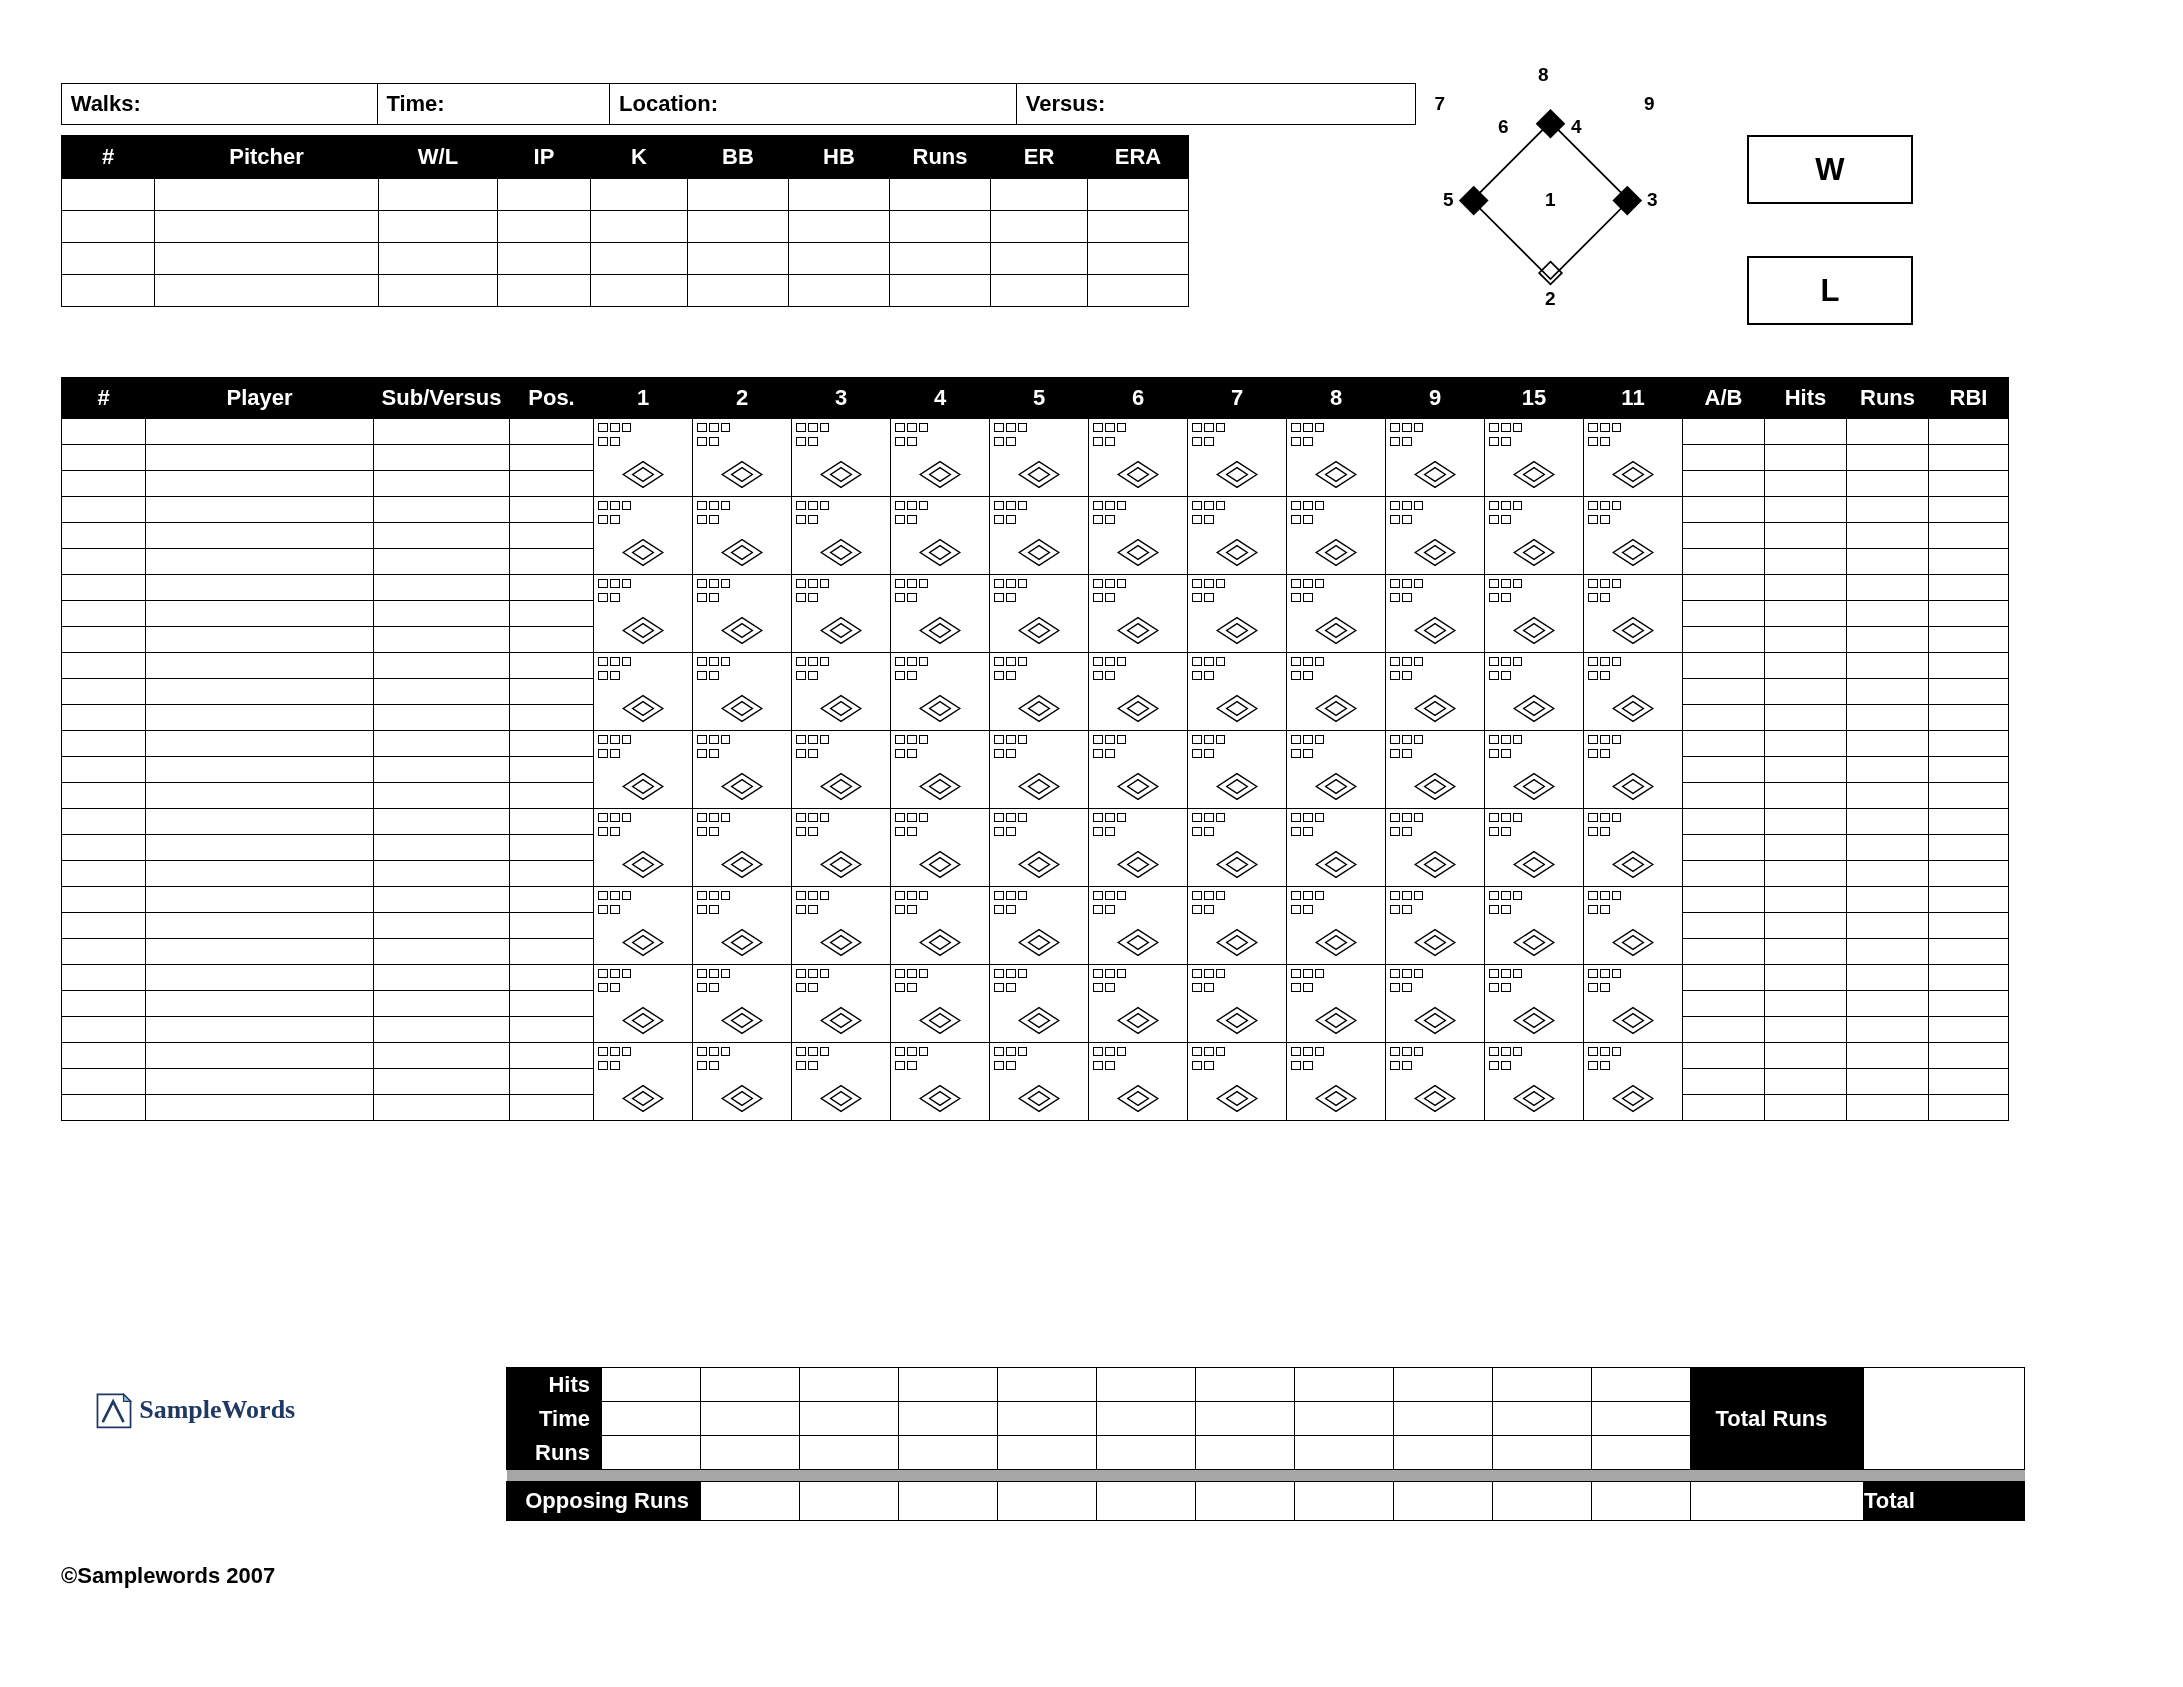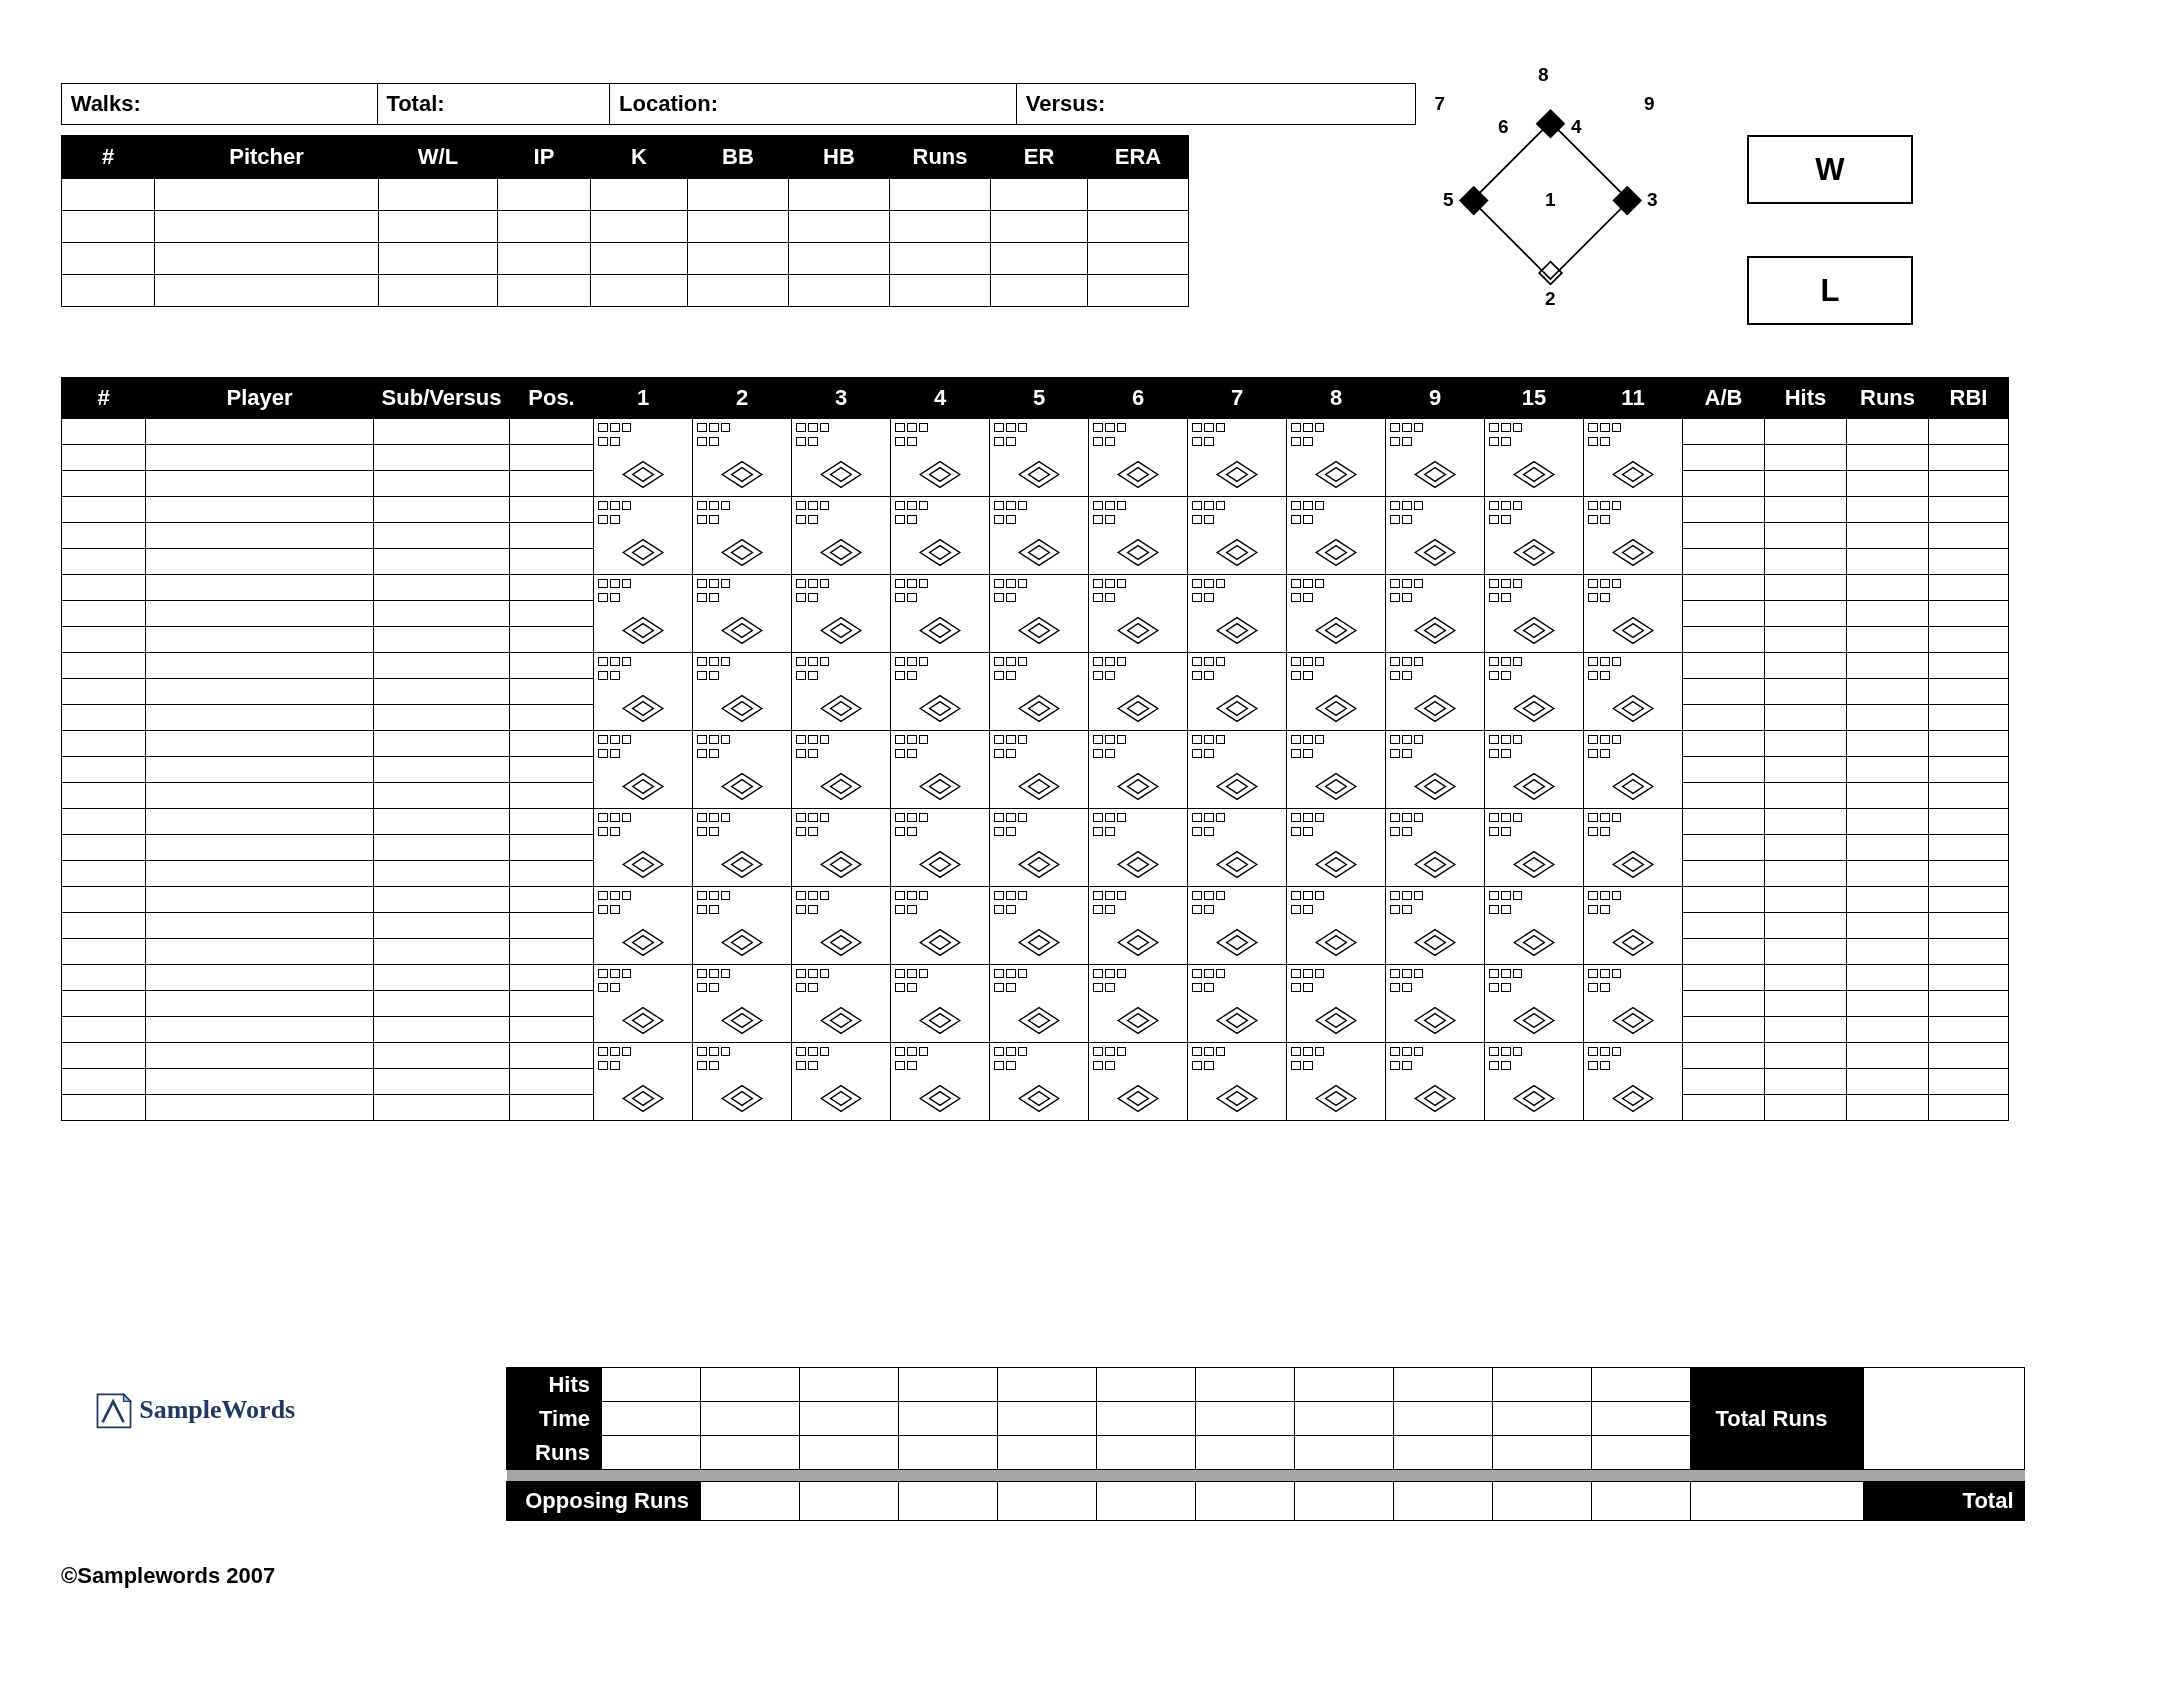--- a/index.html
+++ b/index.html
@@ -206,21 +206,21 @@
 </style>
 </head>
 <body>
 
 <div class="page">
 
   <table class="info-bar">
     <tbody>
         <tr>
       <td style="width:306px">Walks:</td>
-      <td style="width:223px">Total:</td>
+      <td style="width:223px">Time:</td>
       <td style="width:397px">Location:</td>
       <td style="width:389px">Versus:</td>
     </tr>
   </tbody>
     </table>
 
   <table class="pitcher-table">
     <thead>
       <tr>
         <th class="hdr" style="width:92px">#</th>
@@ -2356,21 +2356,21 @@
             <td style="width: 98px; height: 38px;"></td>
             <td style="width: 98px; height: 38px;"></td>
             <td style="width: 98px; height: 38px;"></td>
             <td style="width: 98px; height: 38px;"></td>
             <td style="width: 98px; height: 38px;"></td>
             <td style="width: 98px; height: 38px;"></td>
             <td style="width: 98px; height: 38px;"></td>
             <td style="width: 98px; height: 38px;"></td>
             <td style="width: 98px; height: 38px;"></td>
             <td style="width: 98px; height: 38px;"></td>
-            <td class="lbl-black" style="text-align: right; width: 162px;">Total</td>
+            <td class="lbl-black" style="text-align: left; width: 162px;">Total</td>
             <td style="width: 160px;"></td>
           </tr>
         </tbody>
     </table>
   </div>
 
   <div class="logo">
     <svg width="40" height="42" viewBox="0 0 46 48">
       <polygon points="4,44 4,6 34,6 42,14 42,44" fill="#ffffff" stroke="#1f3864" stroke-width="2"></polygon>
       <polygon points="34,6 42,14 34,14" fill="#9dc3e6" stroke="#1f3864" stroke-width="1.5"></polygon>

